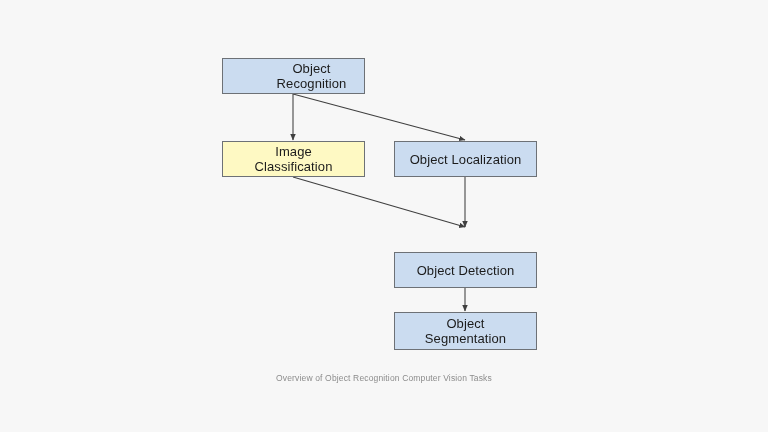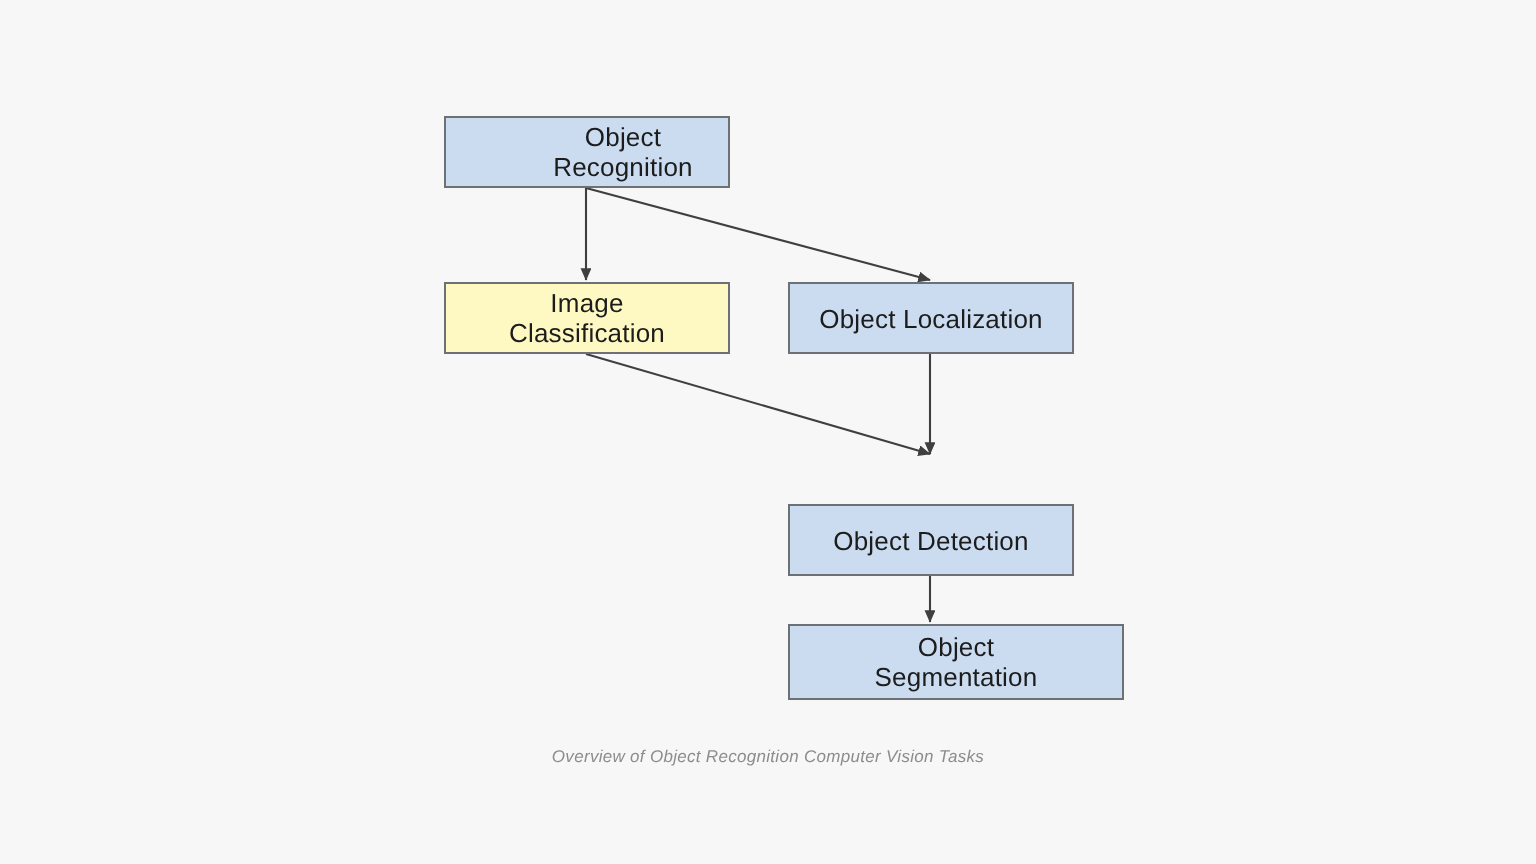--- a/index.html
+++ b/index.html
@@ -45,21 +45,20 @@
   }
   .caption {
     position: absolute;
     left: 0;
     width: 768px;
     text-align: center;
     color: #8c8c8c;
     font-size: 8.5px;
     line-height: 11px;
     letter-spacing: 0.15px;
-    font-style: italic;
   }
 </style>
 </head>
 <body>
 
 <div id="canvas" style="background: rgb(247, 247, 247);">
 
   <svg id="edges" width="768" height="432" viewBox="0 0 768 432">
     <defs>
       <marker id="arrowhead" markerWidth="7" markerHeight="7" refX="5.6" refY="2.6" orient="auto" markerUnits="strokeWidth">
@@ -85,20 +84,20 @@
   </div>
 
   <div class="node" style="left: 394px; top: 141px; width: 143px; height: 36px; background: rgb(203, 220, 240); border-color: rgb(109, 113, 118); color: rgb(28, 28, 28); align-items: center;">
     <span>Object Localization</span>
   </div>
 
   <div class="node" style="left: 394px; top: 228px; width: 143px; height: 36px; background: rgb(203, 220, 240); border-color: rgb(109, 113, 118); color: rgb(28, 28, 28); margin-top: 24px;">
     <span>Object Detection</span>
   </div>
 
-  <div class="node" style="left: 394px; top: 312px; width: 168px; height: 38px; background: rgb(203, 220, 240); border-color: rgb(109, 113, 118); color: rgb(28, 28, 28);">
+  <div class="node" style="left: 394px; top: 312px; width: 143px; height: 38px; background: rgb(203, 220, 240); border-color: rgb(109, 113, 118); color: rgb(28, 28, 28);">
     <span>Object
 Segmentation</span>
   </div>
 
   <div class="caption" style="top: 373px; color: rgb(140, 140, 140);">Overview of Object Recognition Computer Vision Tasks</div>
 
 </div>
 
 </body></html>

